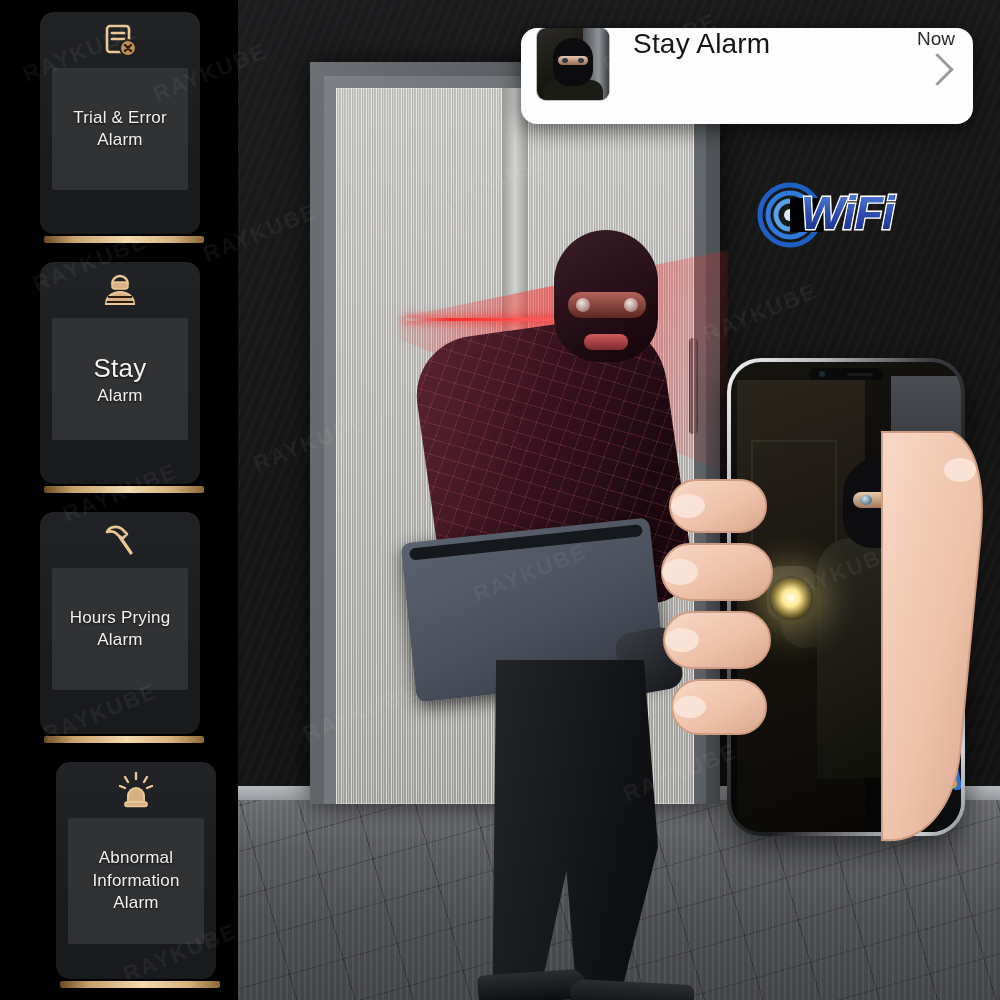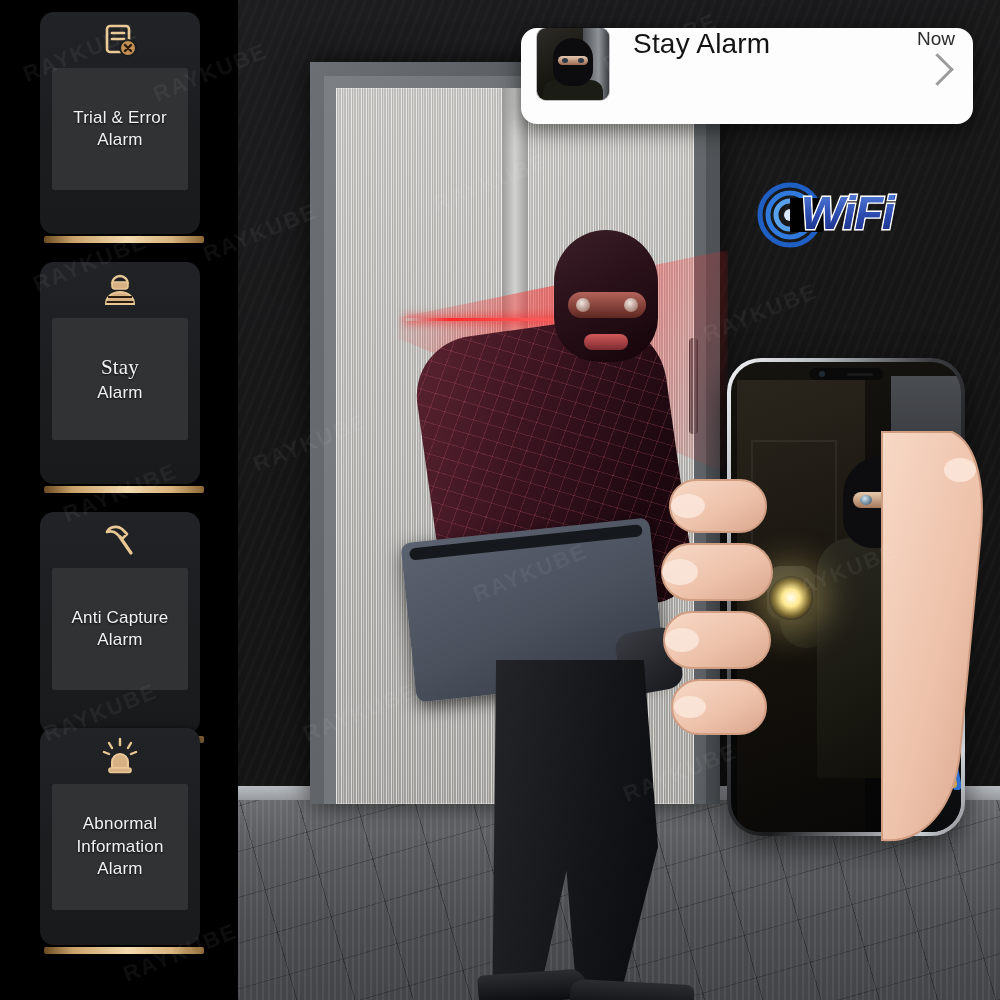--- a/index.html
+++ b/index.html
@@ -109,28 +109,28 @@
   .sidebar{position:absolute;left:0;top:0;width:238px;height:1000px;background:#000;z-index:6;}
   .card{position:absolute;left:40px;width:160px;border-radius:14px;
         background:linear-gradient(180deg,#222326 0%,#1b1c1e 55%,#191a1c 100%);
         box-shadow:0 2px 10px rgba(0,0,0,.8);}
   .card-ico{height:56px;display:flex;align-items:center;justify-content:center;}
   .card-ico svg{display:block;}
   .card-body{margin:0 12px;background:#313234;border-radius:2px;
         display:flex;align-items:center;justify-content:center;text-align:center;}
   .card-label{color:#f2f2f2;font-size:17px;line-height:1.32;letter-spacing:.2px;
         text-shadow:0 1px 2px rgba(0,0,0,.85);padding:4px 6px;}
-  .card-label .big{font-size:21px;font-family:Liberation Serif, serif;}
+  .card-label .big{font-size:26px;}
   .goldbar{position:absolute;left:4px;right:-4px;bottom:-9px;height:7px;border-radius:2px;
         background:linear-gradient(90deg,#6a4a23 0%,#c9a169 18%,#f3d9ae 52%,#d8b27c 80%,#8c6736 100%);}
 
   .card1{top:12px;height:222px;}   .card1 .card-body{height:122px;}
   .card2{top:262px;height:222px;}  .card2 .card-body{height:122px;}
   .card3{top:512px;height:222px;}  .card3 .card-body{height:122px;}
-  .card4{top:728px;height:217px;}  .card4 .card-body{height:126px;}
+  .card4{top:762px;height:217px;margin-left:16px;}  .card4 .card-body{height:126px;}
 
   
   .notif{position:absolute;left:521px;top:28px;width:452px;height:96px;border-radius:16px;
         background:#fdfdfd;box-shadow:0 6px 22px rgba(0,0,0,.55);display:flex;align-items:flex-start;
         padding:0 18px 0 16px;box-sizing:border-box;z-index:8;}
   .notif-thumb{width:72px;height:72px;border-radius:9px;flex:0 0 auto;overflow:hidden;position:relative;
         background:linear-gradient(150deg,#2c2b27 0%,#16150f 55%,#0a0a08 100%);
         box-shadow:0 0 0 1px rgba(0,0,0,.25);}
   .nt-door{position:absolute;right:0;top:0;width:26px;height:100%;
         background:linear-gradient(90deg,#4b4e52,#8e9398 60%,#3b3e42);}
@@ -302,21 +302,21 @@
 
     <div class="card card3">
       <div class="card-ico">
         <svg width="40" height="40" viewBox="0 0 40 40">
           <path d="M7 12 C9 7, 17 5, 22 9 L27 14 L22 19 L17 14 C14 11, 10 11, 7 12 Z" fill="none" stroke="#e9c895" stroke-width="2.6" stroke-linejoin="round"></path>
           <path d="M20 17 L31 33" fill="none" stroke="#e9c895" stroke-width="3.2" stroke-linecap="round"></path>
         </svg>
       </div>
       <div class="card-body">
         <div class="card-label">
-          <div>Anti Capture</div>
+          <div>Hours Prying</div>
           <div>Alarm</div>
         </div>
       </div>
       <div class="goldbar"></div>
     </div>
 
     <div class="card card4">
       <div class="card-ico">
         <svg width="40" height="40" viewBox="0 0 40 40">
           <g stroke="#e9c895" stroke-width="2.4" stroke-linecap="round">

